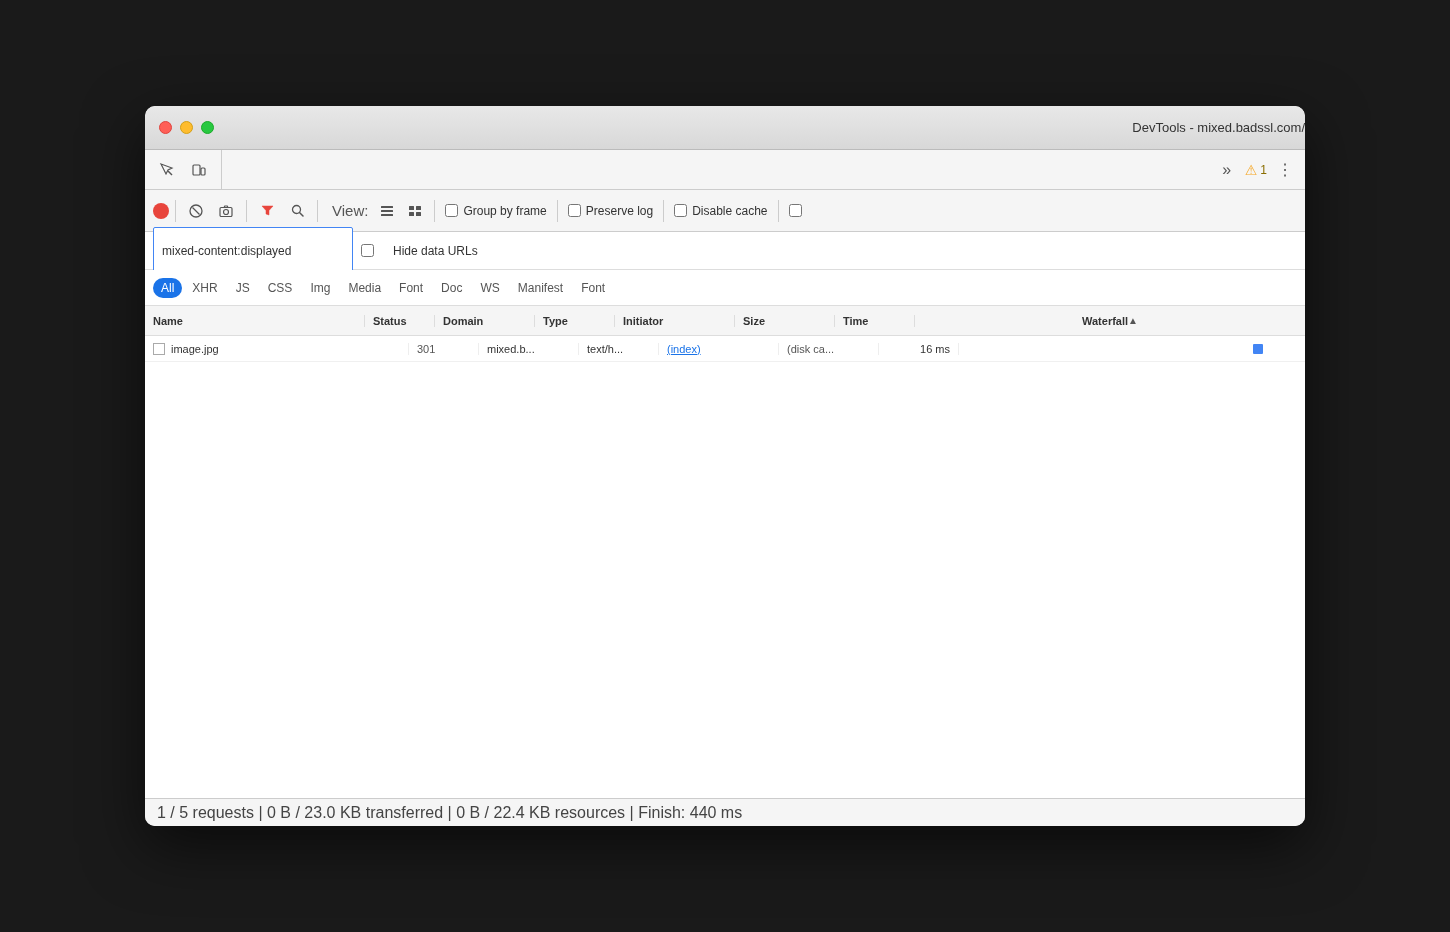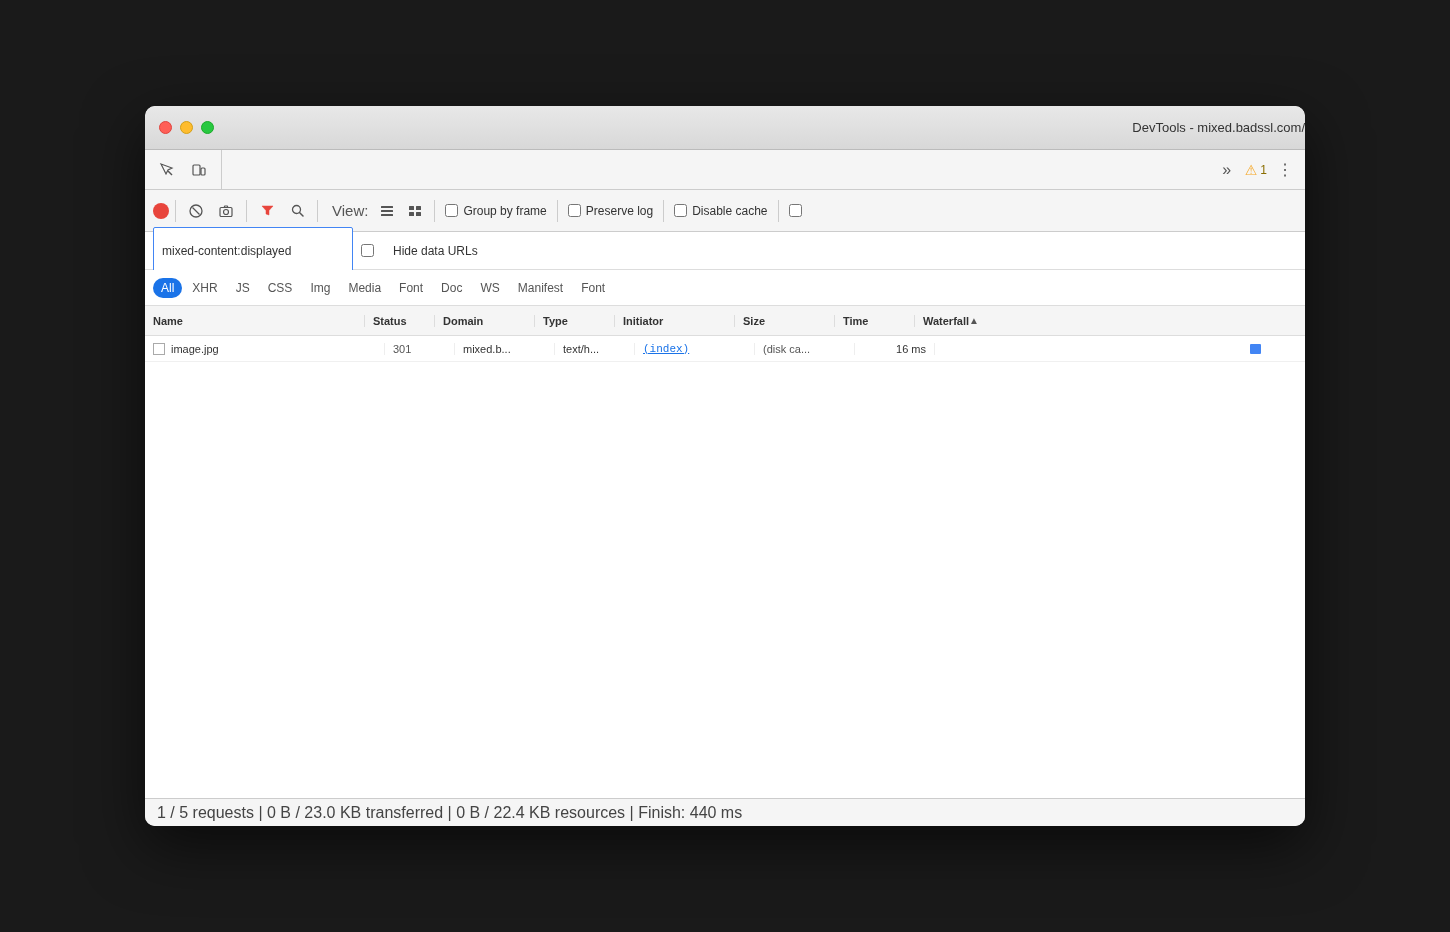--- a/index.html
+++ b/index.html
@@ -279,21 +279,21 @@
     .th-status { width: 70px; border-right: 1px solid #ddd; }
     .th-domain { width: 100px; border-right: 1px solid #ddd; }
     .th-type { width: 80px; border-right: 1px solid #ddd; }
     .th-initiator { width: 120px; border-right: 1px solid #ddd; }
     .th-size { width: 100px; border-right: 1px solid #ddd; }
     .th-time { width: 80px; border-right: 1px solid #ddd; }
     .th-waterfall {
       flex: 1;
       display: flex;
       align-items: center;
-      justify-content: flex-start;
+      justify-content: center;
       padding: 0 8px;
     }
     .sort-arrow { font-size: 10px; color: #555; }
     .table-body {
       flex: 1;
       overflow-y: auto;
     }
     .table-row {
       display: flex;
       align-items: center;
@@ -303,36 +303,36 @@
     }
     .td {
       font-size: 11px;
       color: #333;
       padding: 0 8px;
       white-space: nowrap;
       overflow: hidden;
       text-overflow: ellipsis;
     }
     .td-name {
-      width: 240px;
+      width: 264px;
       border-right: 1px solid #eee;
       display: flex;
       align-items: center;
       gap: 6px;
     }
     .row-checkbox {
       width: 12px;
       height: 12px;
       border: 1px solid #aaa;
       flex-shrink: 0;
     }
     .td-status { width: 70px; border-right: 1px solid #eee; color: #555; }
     .td-domain { width: 100px; border-right: 1px solid #eee; }
     .td-type { width: 80px; border-right: 1px solid #eee; }
-    .td-initiator { width: 120px; border-right: 1px solid #eee; font-family: Liberation Mono, monospace; }
+    .td-initiator { width: 120px; border-right: 1px solid #eee; }
     .td-size { width: 100px; border-right: 1px solid #eee; color: #555; }
     .td-time { width: 80px; border-right: 1px solid #eee; text-align: right; }
     .td-waterfall {
       flex: 1;
       position: relative;
       height: 100%;
       display: flex;
       align-items: center;
     }
     .waterfall-bar {

